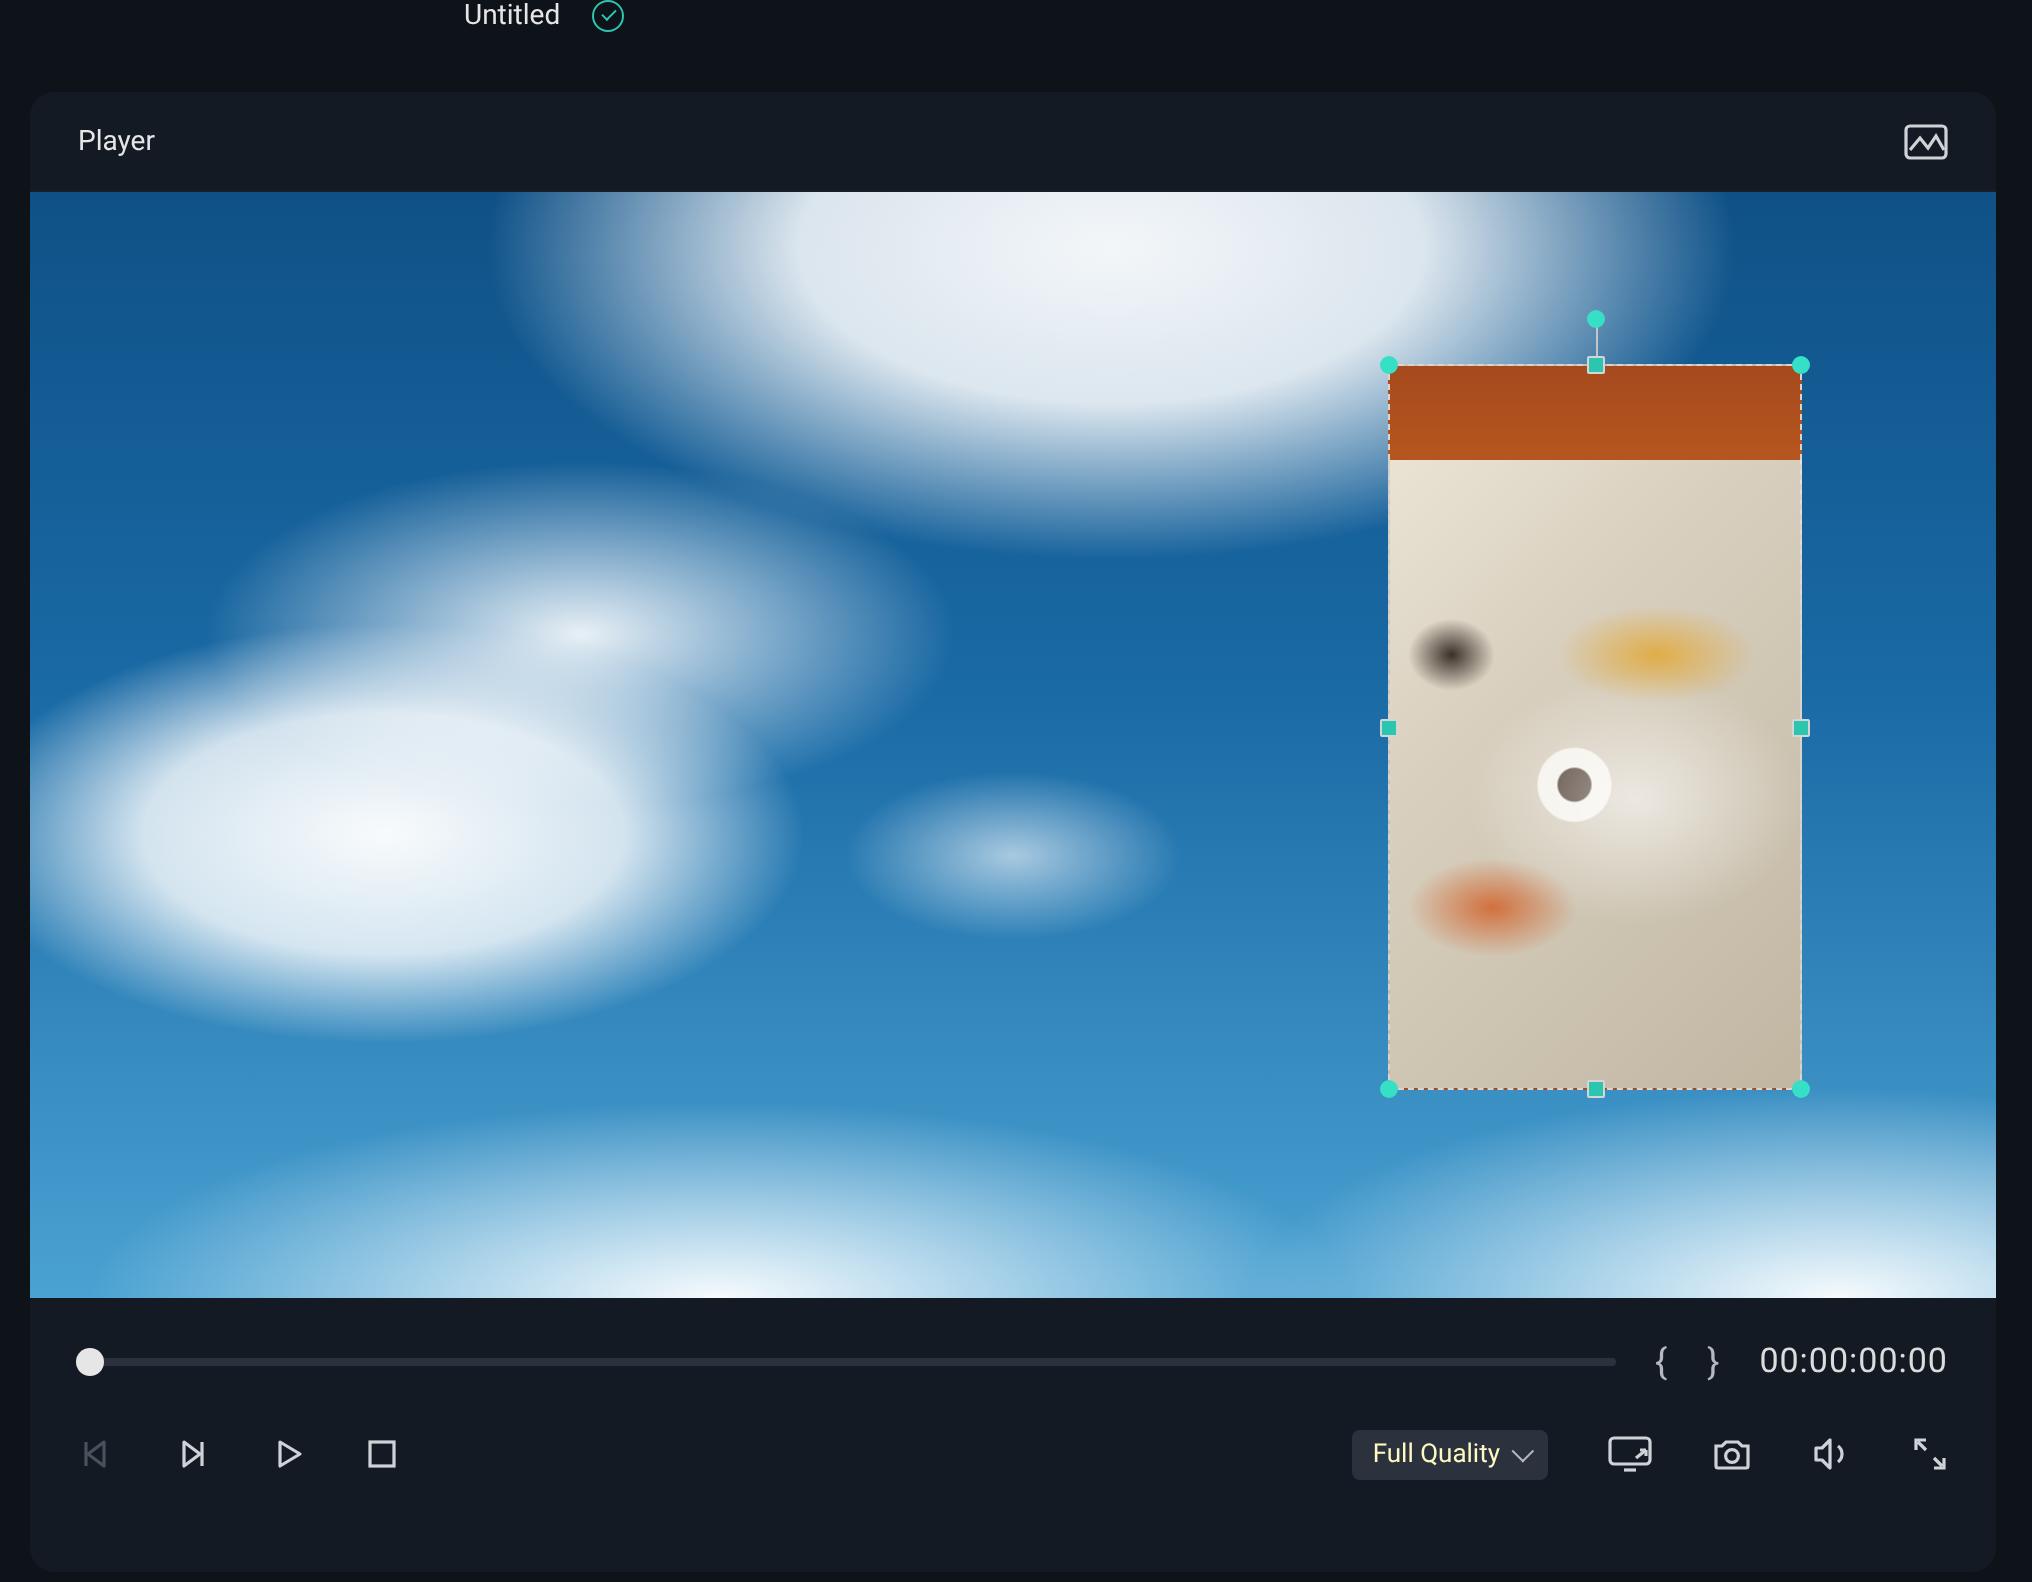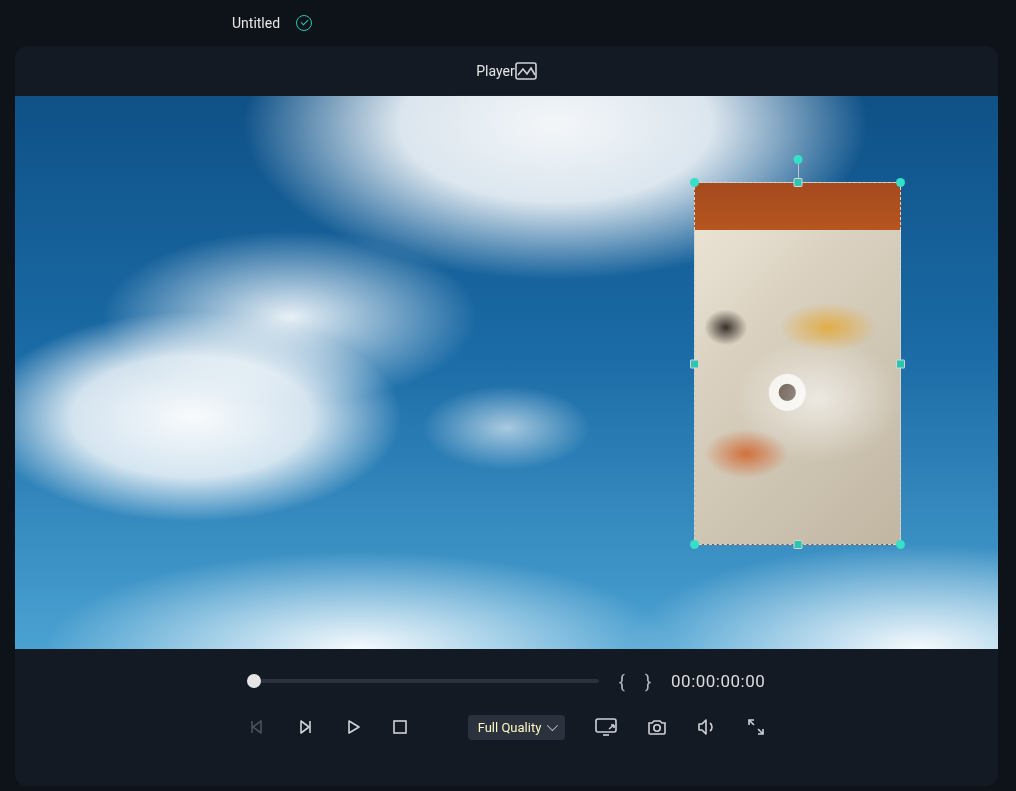--- a/index.html
+++ b/index.html
@@ -9,21 +9,21 @@
     background: #0e1219;
     font-family: -apple-system, BlinkMacSystemFont, "Segoe UI", Roboto, sans-serif;
     color: #e6e6e6;
     overflow: hidden;
     position: relative;
   }
 
   .titlebar {
     height: 46px;
     display: flex;
-    align-items: center;
+    align-items: flex-start;
     padding-left: 232px;
     gap: 16px;
     font-size: 14px;
   }
   .saved-icon {
     width: 16px; height: 16px;
     border: 1.5px solid #2cc6b0;
     border-radius: 50%;
     display: flex;
     align-items: center;
@@ -40,21 +40,20 @@
   .player-panel {
     position: absolute;
     left: 15px;
     top: 46px;
     width: 983px;
     height: 740px;
     background: #141a24;
     border-radius: 12px;
     display: flex;
     flex-direction: column;
-    align-items: center;
   }
 
   .player-header {
     height: 50px;
     display: flex;
     align-items: center;
     padding: 0 24px;
     font-size: 14px;
     color: #e6e6e6;
     border-bottom: 1px solid rgba(255,255,255,0.02);

